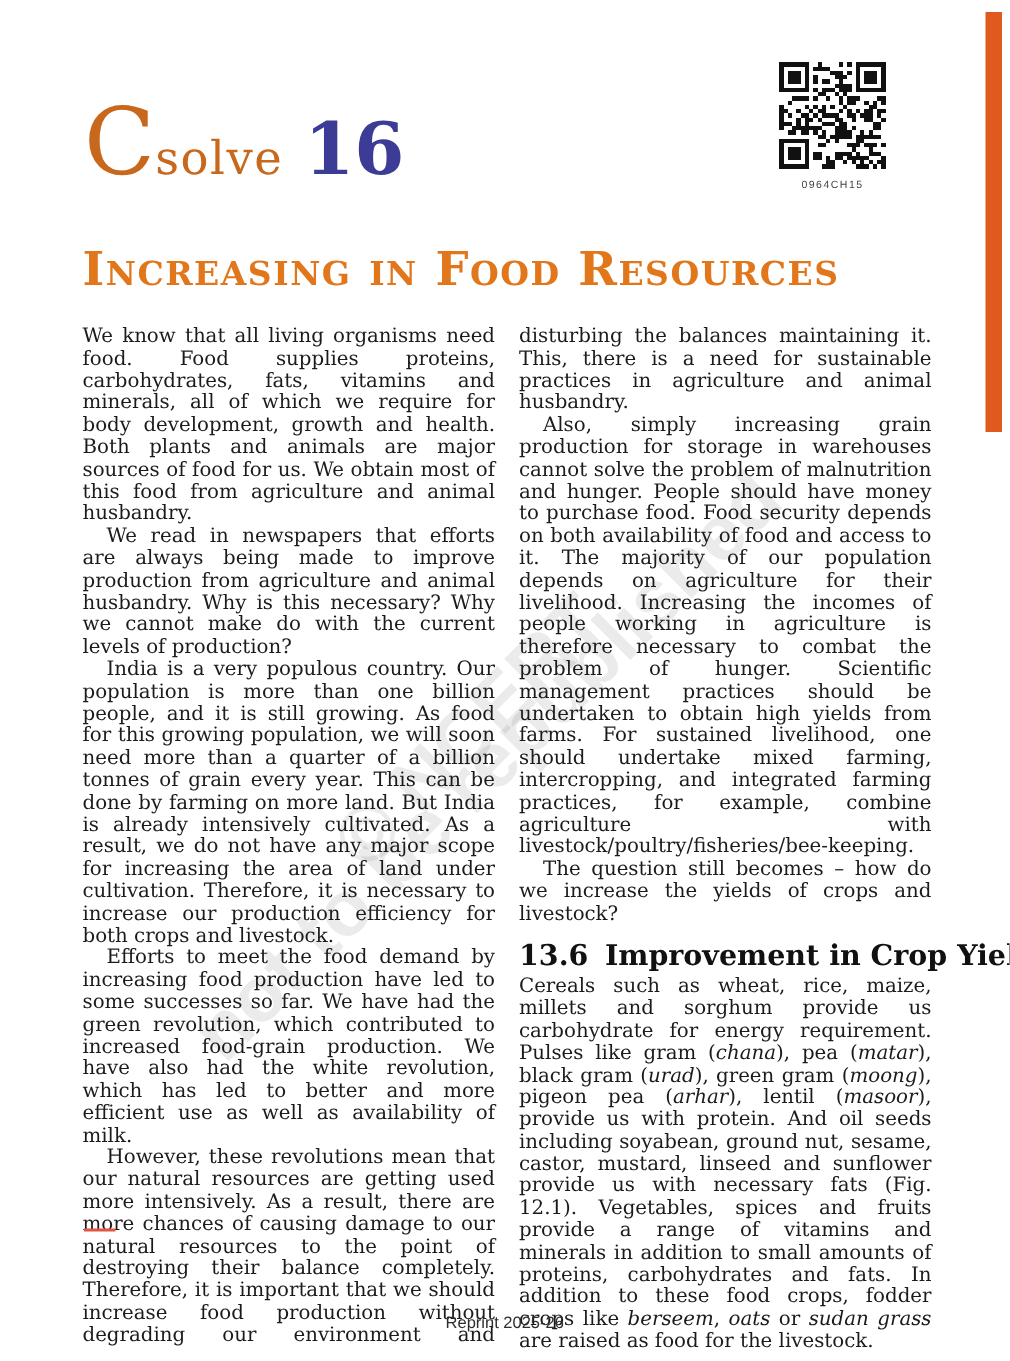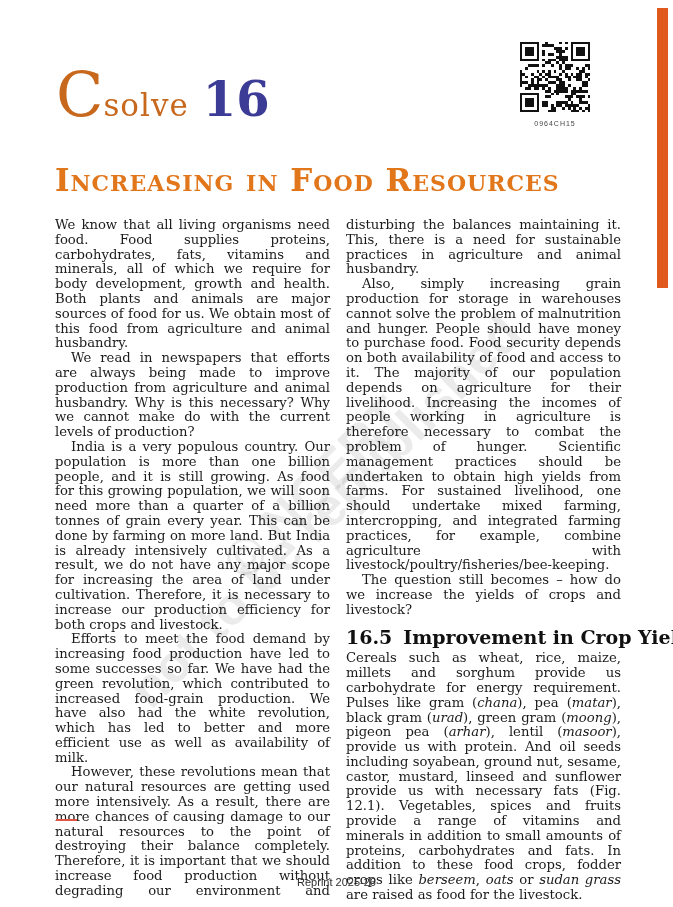--- a/index.html
+++ b/index.html
@@ -311,21 +311,21 @@
       <p class="para indent">Efforts to meet the food demand by increasing food production have led to some successes so far. We have had the green revolution, which contributed to increased food-grain production. We have also had the white revolution, which has led to better and more efficient use as well as availability of milk.</p>
       <p class="para indent cont">However, these revolutions mean that our natural resources are getting used more intensively. As a result, there are more chances of causing damage to our natural resources to the point of destroying their balance completely. Therefore, it is important that we should increase food production without degrading our environment and</p>
     </div>
   <div class="col">
     <div>
         <p class="para">disturbing the balances maintaining it. This, there is a need for sustainable practices in agriculture and animal husbandry.</p>
         <p class="para indent">Also, simply increasing grain production for storage in warehouses cannot solve the problem of malnutrition and hunger. People should have money to purchase food. Food security depends on both availability of food and access to it. The majority of our population depends on agriculture for their livelihood. Increasing the incomes of people working in agriculture is therefore necessary to combat the problem of hunger. Scientific management practices should be undertaken to obtain high yields from farms. For sustained livelihood, one should undertake mixed farming, intercropping, and integrated farming practices, for example, combine agriculture with livestock/poultry/fisheries/bee-keeping.</p>
         <p class="para indent">The question still becomes – how do we increase the yields of crops and livestock?</p>
       </div>
     <h2 class="section-heading">
-      <span class="sec-num">16.5</span><span>Improvement in Crop Yields</span>
+      <span class="sec-num">13.6</span><span>Improvement in Crop Yields</span>
     </h2>
     <div>
         <p class="para">Cereals such as wheat, rice, maize, millets and sorghum provide us carbohydrate for energy requirement. Pulses like gram (<i>chana</i>), pea (<i>matar</i>), black gram (<i>urad</i>), green gram (<i>moong</i>), pigeon pea (<i>arhar</i>), lentil (<i>masoor</i>), provide us with protein. And oil seeds including soyabean, ground nut, sesame, castor, mustard, linseed and sunflower provide us with necessary fats (Fig. 12.1). Vegetables, spices and fruits provide a range of vitamins and minerals in addition to small amounts of proteins, carbohydrates and fats. In addition to these food crops, fodder crops like <i>berseem</i>, <i>oats</i> or <i>sudan grass</i> are raised as food for the livestock.</p>
       </div>
   </div>
 </div>
 
 <div class="page-number-mark"></div>
 
 <div class="footer-reprint">Reprint 2025-26</div>

